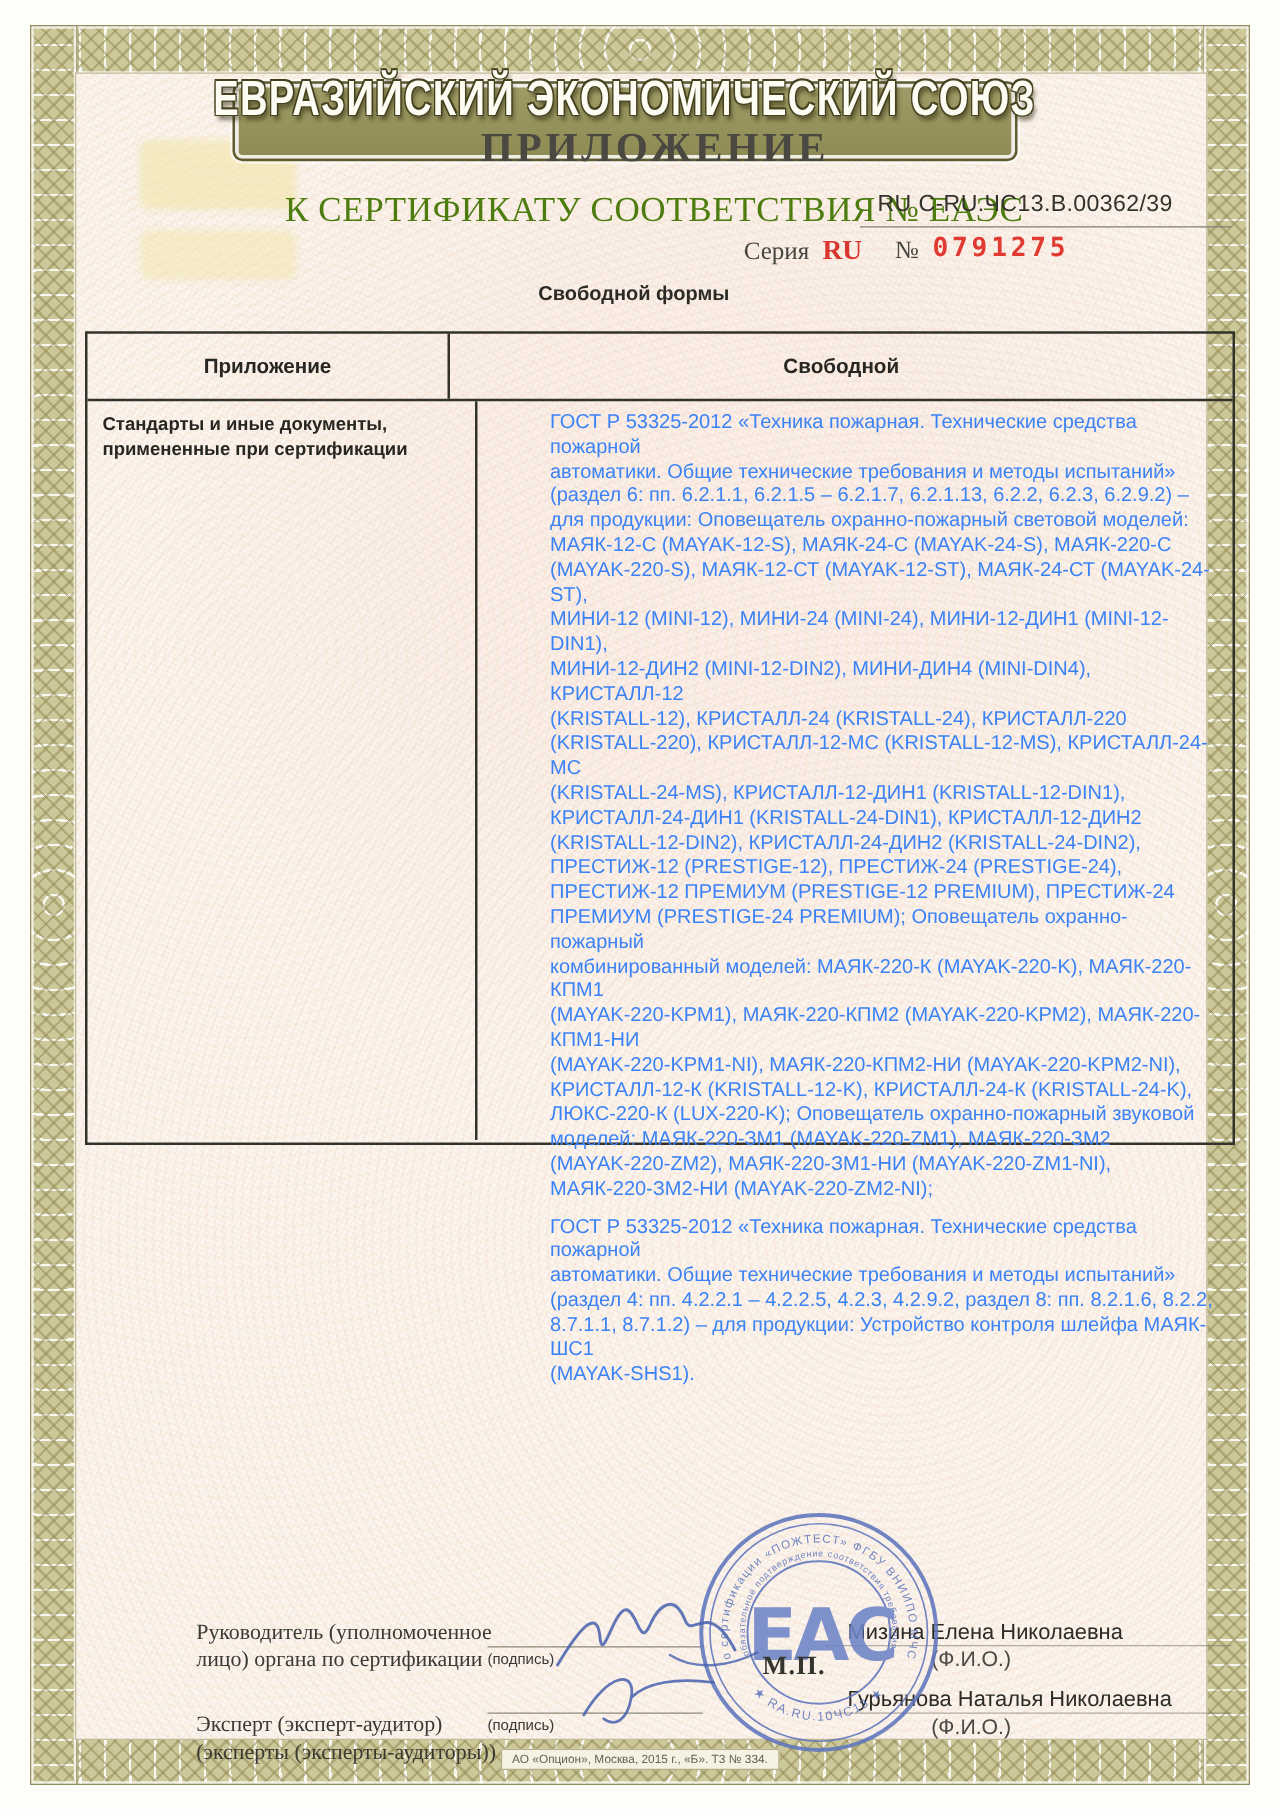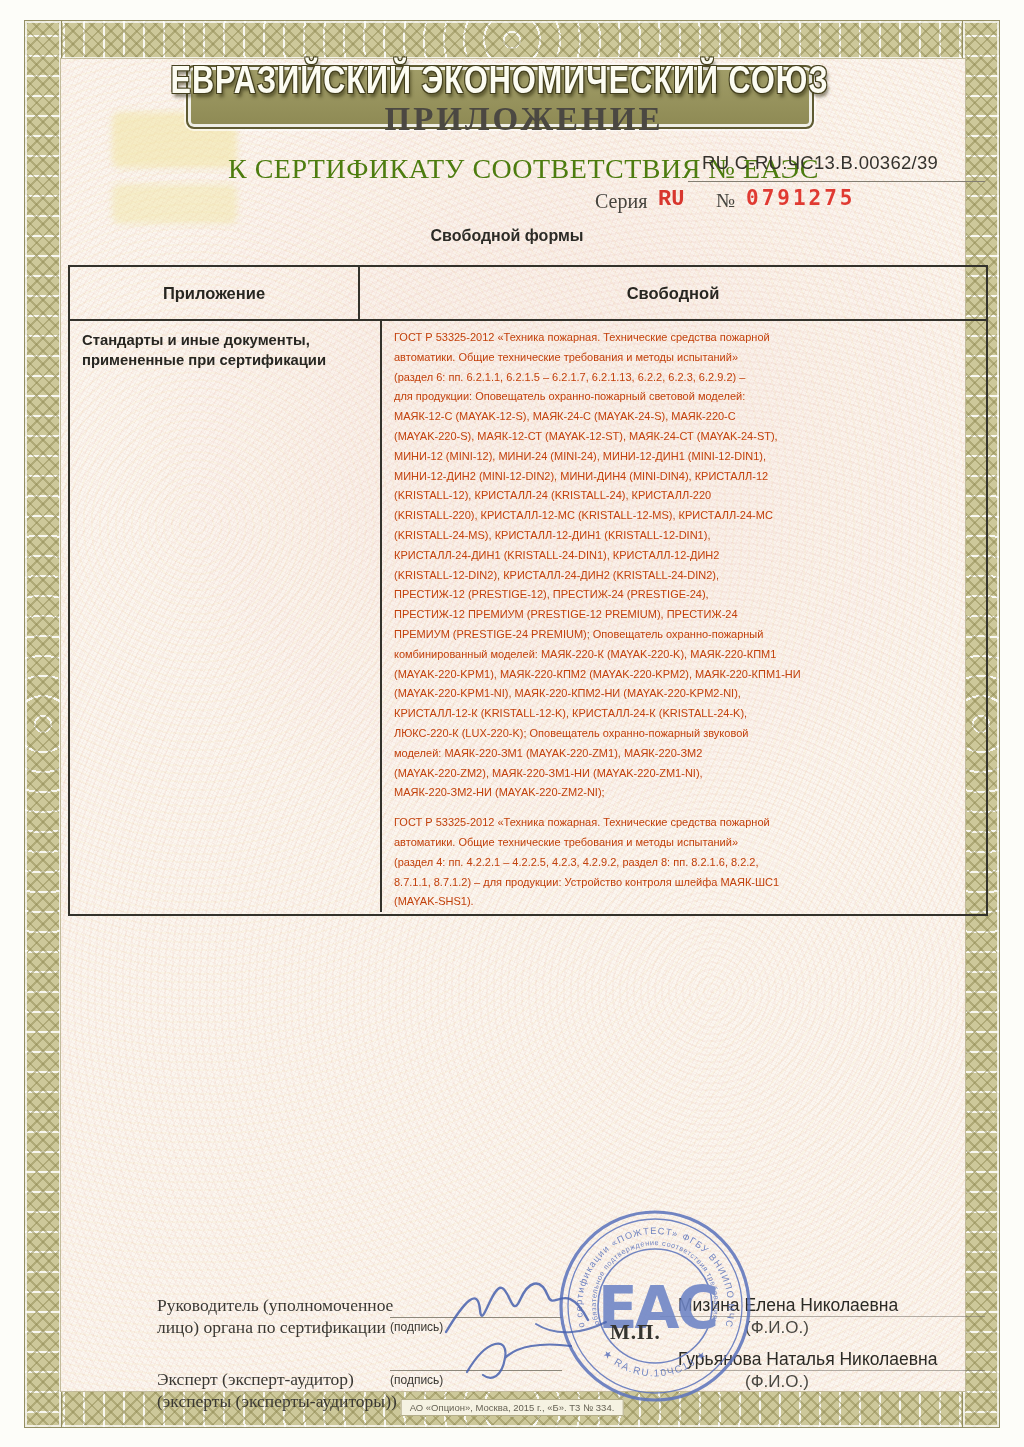--- a/index.html
+++ b/index.html
@@ -53,34 +53,34 @@
 
   
   .doc-title{
     position:absolute;left:0;right:0;top:101px;text-align:center;padding-left:24px;
     font-family:"Liberation Serif",serif;font-size:33px;font-weight:600;letter-spacing:3px;color:#4b4842;
   }
   .subtitle{position:absolute;left:228px;top:153px;font-family:"Liberation Serif",serif;font-size:28px;color:#4d7c0f;letter-spacing:.5px;white-space:nowrap;}
   .cert-number{position:absolute;left:702px;top:152px;font-size:18.5px;color:#34322d;letter-spacing:.3px;white-space:nowrap;}
   .cert-underline{position:absolute;left:688px;top:181px;width:297px;height:1px;background:#837e72;}
   .series-label{position:absolute;left:595px;top:190px;font-family:"Liberation Serif",serif;font-size:20px;color:#46443e;}
-  .series-value{position:absolute;left:658px;top:187px;font-family:Liberation Mono, monospace;font-weight:bold;font-size:22px;color:#d8362e;}
+  .series-value{position:absolute;left:658px;top:187px;font-family:Liberation Serif, serif;font-weight:bold;font-size:22px;color:#d8362e;}
   .num-sign{position:absolute;left:716px;top:189px;font-family:"Liberation Serif",serif;font-size:20px;color:#46443e;}
   .blank-number{position:absolute;left:746px;top:186px;font-family:"DejaVu Sans Mono",monospace;font-weight:bold;font-size:21px;color:#e03a32;letter-spacing:3px;}
   .form-note{position:absolute;left:0;right:0;top:227px;text-align:center;padding-right:10px;font-weight:bold;font-size:16px;color:#2b2a25;}
 
   
   .cert-table{position:absolute;left:68px;top:265px;width:916px;height:647px;border:2px solid #33322b;}
   .t-header{display:flex;height:52px;border-bottom:2px solid #33322b;}
   .t-body{display:flex;height:591px;}
   .cell-left{width:288px;border-right:2px solid #33322b;flex:none;}
   .cell-right{flex:1;}
   .h-cell{display:flex;align-items:center;justify-content:center;font-weight:bold;font-size:16.5px;color:#272621;}
   .b-left{padding:9px 10px 0 12px;font-weight:bold;font-size:14.8px;line-height:20px;color:#272621;white-space:pre-line;}
-  .b-right{padding:7px 10px 0 12px;font-size:11px;line-height:19.8px;color:#c2410c;}
+  .b-right{padding:7px 10px 0 12px;font-size:16px;line-height:19.8px;color:#3b82f6;margin-left:46px;}
   .para{white-space:pre-line;margin:0 0 10px 0;}
 
   
   .sig-label{position:absolute;font-family:"Liberation Serif",serif;font-weight:400;font-size:17.5px;line-height:22px;color:#3a3833;white-space:pre-line;}
   .lbl-head{left:157px;top:1294px;}
   .lbl-expert{left:157px;top:1349px;margin-top:19px;}
   .sig-line{position:absolute;height:1px;background:#8d887b;}
   .line1{left:390px;top:1317px;width:172px;}
   .line2{left:390px;top:1370px;width:172px;}
   .sig-caption{position:absolute;width:172px;left:390px;font-size:12px;color:#3b3934;}

